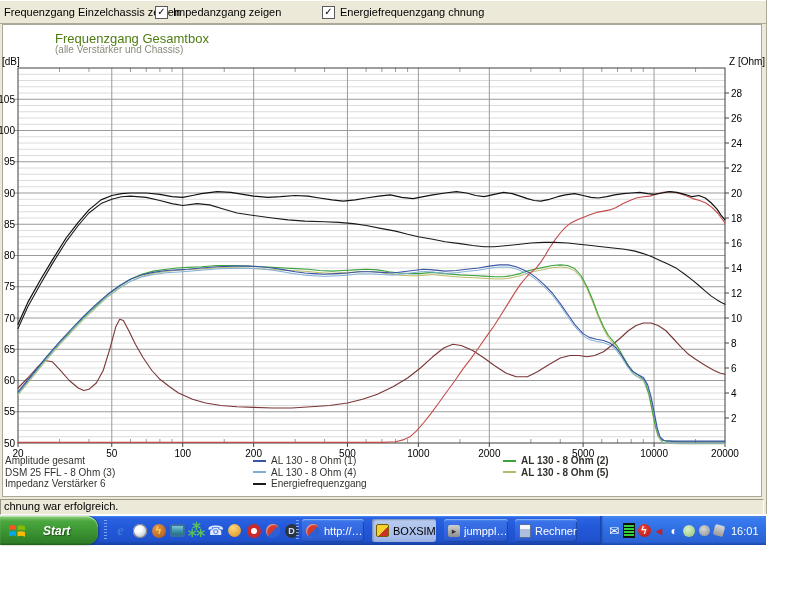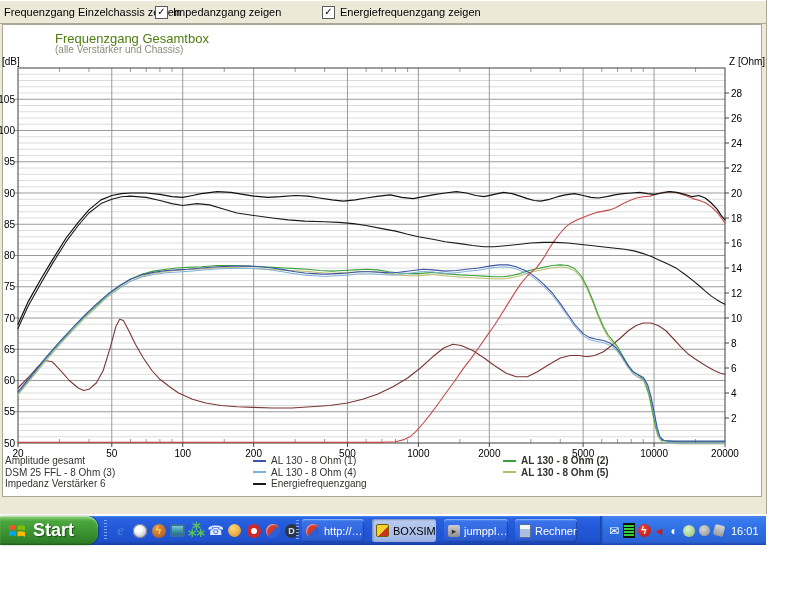--- a/index.html
+++ b/index.html
@@ -24,21 +24,21 @@
   .status-bar{position:absolute;left:0;top:498px;width:766px;height:16px;background:#ece9d8;}
   .status-inner{position:absolute;left:0;top:1px;right:2px;height:14px;border:1px solid;
                 border-color:#9b9786 #ffffff #ffffff #9b9786;font-size:11px;color:#000;
                 padding-left:3px;line-height:13px;}
   .taskbar{position:absolute;left:0;top:516px;width:766px;height:29px;
            background:linear-gradient(to bottom,#4f8ef7 0%,#2a63e2 6%,#2258d8 42%,#1f51cd 85%,#153f9f 100%);}
   .start-btn{position:absolute;left:0;top:0;width:98px;height:29px;border-radius:0 12px 12px 0;
              background:linear-gradient(to bottom,#8fd17f 0%,#4aa73e 18%,#3b9431 55%,#2e7d27 92%,#1f5c1a 100%);
              box-shadow:inset 0 1px 1px #b8e6a8, 1px 0 2px rgba(0,0,0,.4);
              display:flex;align-items:center;cursor:pointer;}
-  .start-label{color:#fff;font-size:18px;font-weight:bold;margin-left:6px;
+  .start-label{color:#fff;font-size:12px;font-style:italic;font-weight:bold;margin-left:16px;
                text-shadow:1px 1px 1px #1e4f1a;}
   .ql-sep{position:absolute;top:4px;width:3px;height:21px;
           background:repeating-linear-gradient(to bottom,#7ea6f2 0 1px,transparent 1px 3px);}
   .ql{position:absolute;top:6px;width:17px;height:17px;display:flex;align-items:center;
       justify-content:center;font-size:13px;cursor:pointer;}
   .tb-btn{position:absolute;top:3px;height:23px;border-radius:3px;display:flex;align-items:center;
           padding-left:4px;box-sizing:border-box;font-size:11px;color:#fff;cursor:pointer;
           background:linear-gradient(to bottom,#5795f5 0%,#3a71e8 12%,#2f62dd 70%,#2a57c8 100%);
           box-shadow:inset 0 1px 0 #84aef5,inset -1px -1px 1px #1c44a8;}
   .tb-btn.active{background:linear-gradient(to bottom,#cdd9f1 0%,#b5c8ee 15%,#a7bce9 80%,#98aede 100%);
@@ -58,21 +58,21 @@
   <div class="toolbar" id="toolbar">
       <span class="tb-item" style="left: 4px;">
         <span>Frequenzgang Einzelchassis zeigen</span>
       </span>
       <span class="tb-item" style="left: 155px;">
         <span class="cb">✓</span>
         <span>Impedanzgang zeigen</span>
       </span>
       <span class="tb-item" style="left: 322px;">
         <span class="cb">✓</span>
-        <span>Energiefrequenzgang zeigen</span>
+        <span>Energiefrequenzgang chnung</span>
       </span>
     </div>
 
   <div class="chart-panel"></div>
   <div class="chart-title">Frequenzgang Gesamtbox</div>
   <div class="chart-subtitle">(alle Verstärker und Chassis)</div>
   <svg id="chart-svg" width="766" height="402">
       <line x1="18" y1="381.75" x2="725" y2="381.75" stroke="#dcdcdc" stroke-width="1"></line>
       <line x1="18" y1="375.5" x2="725" y2="375.5" stroke="#dcdcdc" stroke-width="1"></line>
       <line x1="18" y1="369.25" x2="725" y2="369.25" stroke="#dcdcdc" stroke-width="1"></line>
@@ -285,20 +285,23 @@
           <span class="lg-dash" style="background: rgb(59, 162, 59);"></span>
           <span>AL 130 - 8 Ohm (2)</span>
         </div>
         <div class="lg-row">
           <span class="lg-dash" style="background: rgb(185, 187, 102);"></span>
           <span>AL 130 - 8 Ohm (5)</span>
         </div>
       </div>
     </div>
 
+  <div class="status-bar">
+    <div class="status-inner">chnung war erfolgreich.</div>
+  </div>
 </div>
 
 <div class="taskbar" id="taskbar">
   <div class="start-btn">
     <svg width="20" height="18" viewBox="0 0 20 18" style="margin-left:7px;">
       <path d="M2 4 Q5 2.5 9 3.5 L9 8 Q5 7 2 8.5 Z" fill="#f35325"></path>
       <path d="M10.5 3.7 Q14.5 2.5 18 4.2 L18 8.7 Q14.5 7.2 10.5 8.2 Z" fill="#81bc06"></path>
       <path d="M2 10 Q5 8.5 9 9.5 L9 14 Q5 13 2 14.5 Z" fill="#05a6f0"></path>
       <path d="M10.5 9.7 Q14.5 8.7 18 10.2 L18 14.7 Q14.5 13.2 10.5 14.2 Z" fill="#ffba08"></path>
     </svg>

